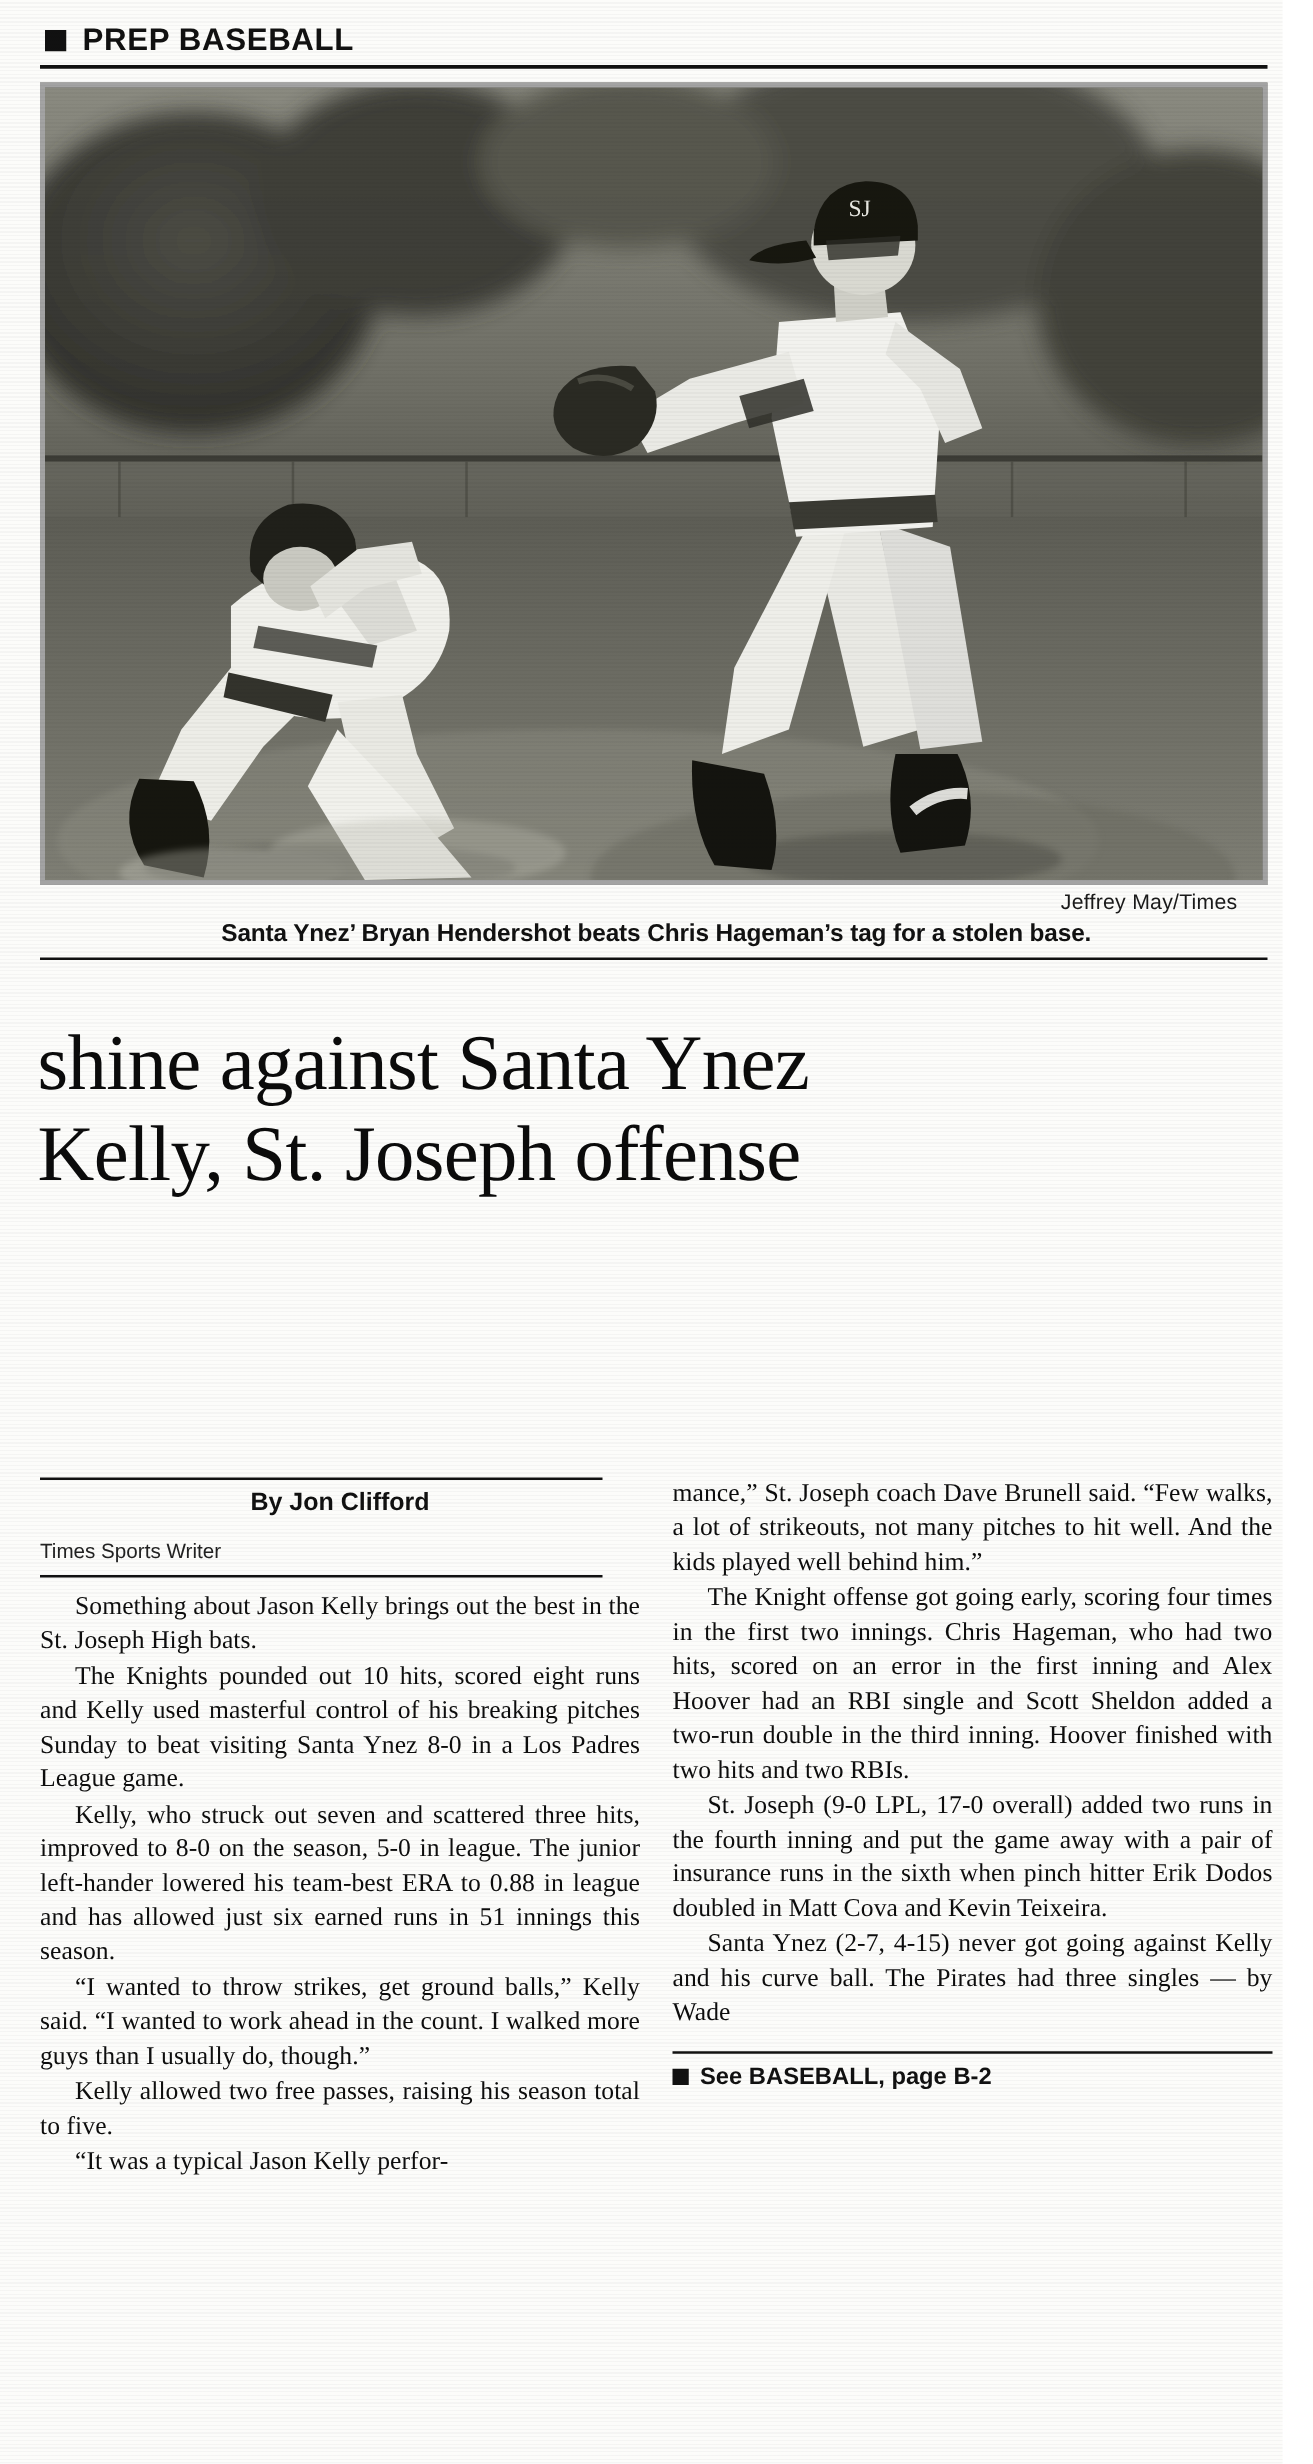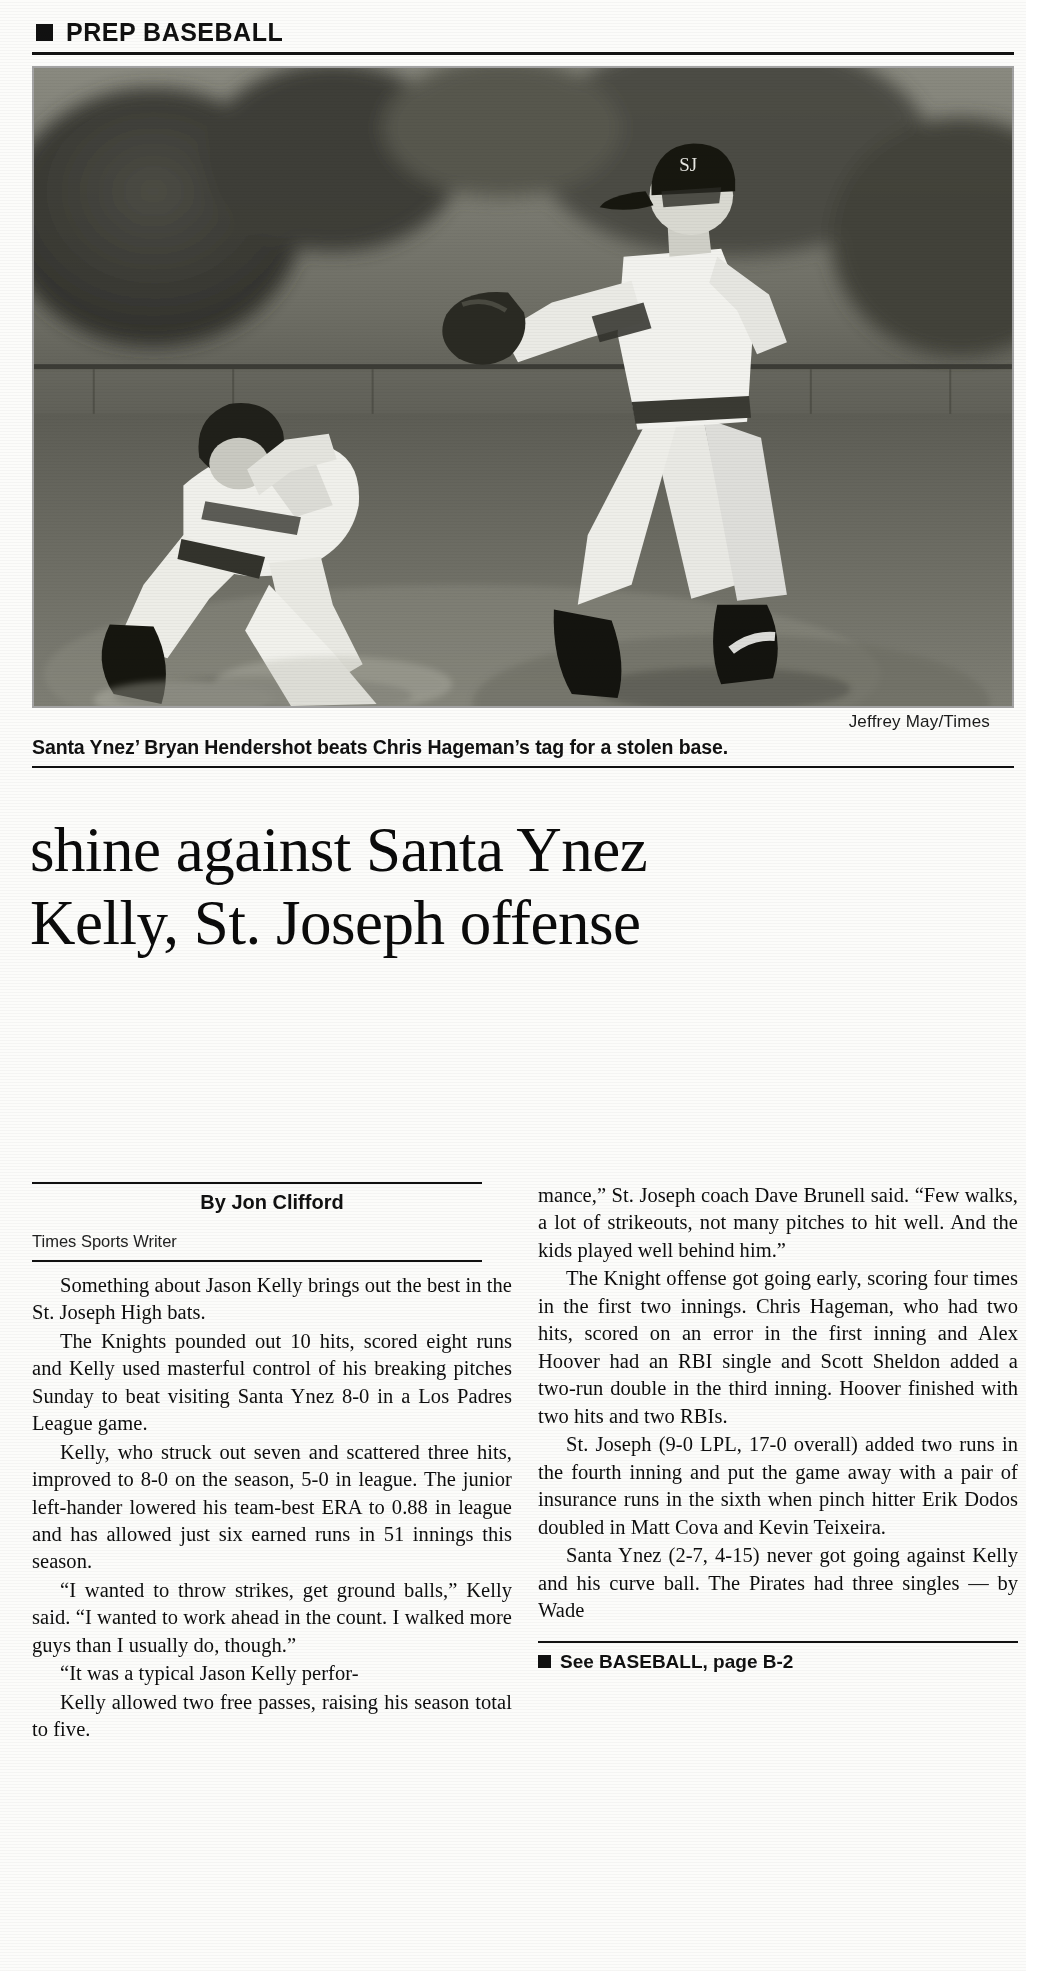--- a/index.html
+++ b/index.html
@@ -55,21 +55,21 @@
     background: #111;
   }
 
   
   .photo-wrap {
     position: absolute;
     left: 32px;
     top: 66px;
     width: 982px;
     height: 642px;
-    border: 2px solid #a3a3a3;
+    border: 4px solid #a3a3a3;
     box-sizing: border-box;
     overflow: hidden;
     background: #6d6d66;
   }
   .photo-svg { display: block; width: 100%; height: 100%; }
 
   .photo-credit {
     position: absolute;
     right: 36px;
     top: 712px;
@@ -82,20 +82,21 @@
   .caption {
     position: absolute;
     left: 32px;
     top: 736px;
     width: 986px;
     font-family: "Liberation Sans", sans-serif;
     font-weight: bold;
     font-size: 19.5px;
     color: #111;
     letter-spacing: -0.1px;
+    text-align: center;
   }
   .caption-rule {
     position: absolute;
     left: 32px;
     top: 766px;
     width: 982px;
     height: 2px;
     background: #111;
   }
 
@@ -345,22 +346,22 @@
     <div class="col col-left">
       <div class="byline-rule-top"></div>
       <div class="byline-name">By Jon Clifford</div>
       <div class="byline-title">Times Sports Writer</div>
       <div class="byline-rule-bot"></div>
 
       <p class="body-p">Something about Jason Kelly brings out the best in the St. Joseph High bats.</p>
       <p class="body-p">The Knights pounded out 10 hits, scored eight runs and Kelly used masterful control of his breaking pitches Sunday to beat visiting Santa Ynez 8-0 in a Los Padres League game.</p>
       <p class="body-p">Kelly, who struck out seven and scattered three hits, improved to 8-0 on the season, 5-0 in league. The junior left-hander lowered his team-best ERA to 0.88 in league and has allowed just six earned runs in 51 innings this season.</p>
       <p class="body-p">“I wanted to throw strikes, get ground balls,” Kelly said. “I wanted to work ahead in the count. I walked more guys than I usually do, though.”</p>
+      <p class="body-p">Kelly allowed two free passes, raising his season total to five.</p>
       <p class="body-p">“It was a typical Jason Kelly perfor-</p>
-      <p class="body-p">Kelly allowed two free passes, raising his season total to five.</p>
     </div>
 
     <div class="col col-right">
       <p class="body-p">mance,” St. Joseph coach Dave Brunell said. “Few walks, a lot of strikeouts, not many pitches to hit well. And the kids played well behind him.”</p>
       <p class="body-p">The Knight offense got going early, scoring four times in the first two innings. Chris Hageman, who had two hits, scored on an error in the first inning and Alex Hoover had an RBI single and Scott Sheldon added a two-run double in the third inning. Hoover finished with two hits and two RBIs.</p>
       <p class="body-p">St. Joseph (9-0 LPL, 17-0 overall) added two runs in the fourth inning and put the game away with a pair of insurance runs in the sixth when pinch hitter Erik Dodos doubled in Matt Cova and Kevin Teixeira.</p>
       <p class="body-p">Santa Ynez (2-7, 4-15) never got going against Kelly and his curve ball. The Pirates had three singles — by Wade</p>
 
       <div class="jump-rule"></div>
       <div class="jump-line">

